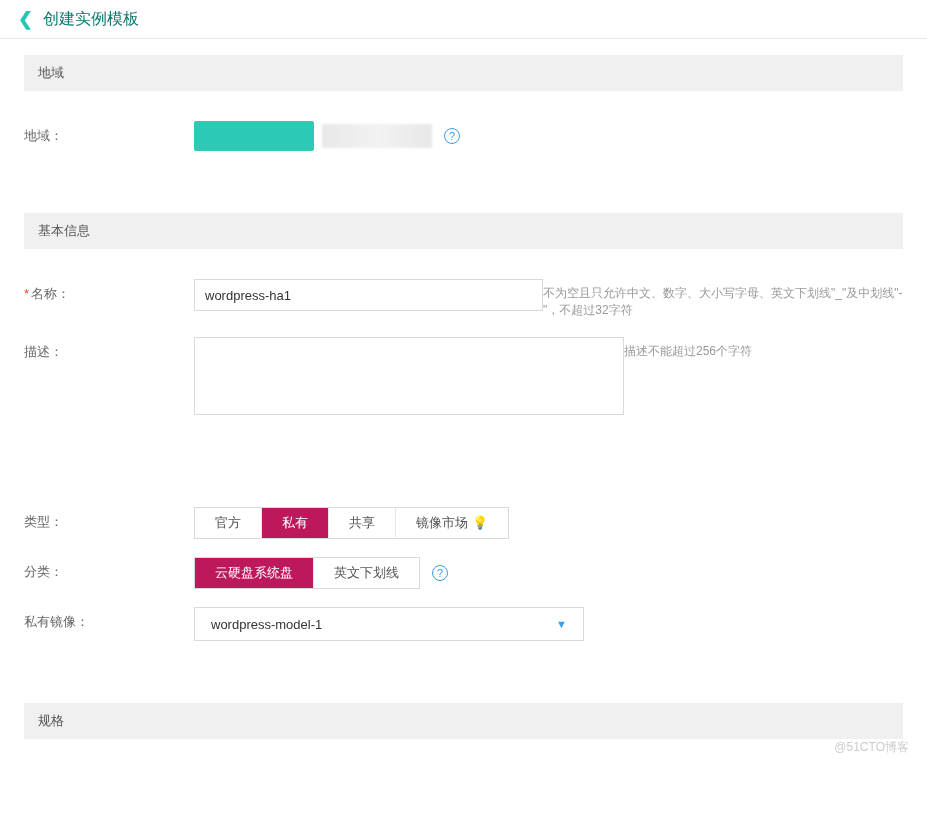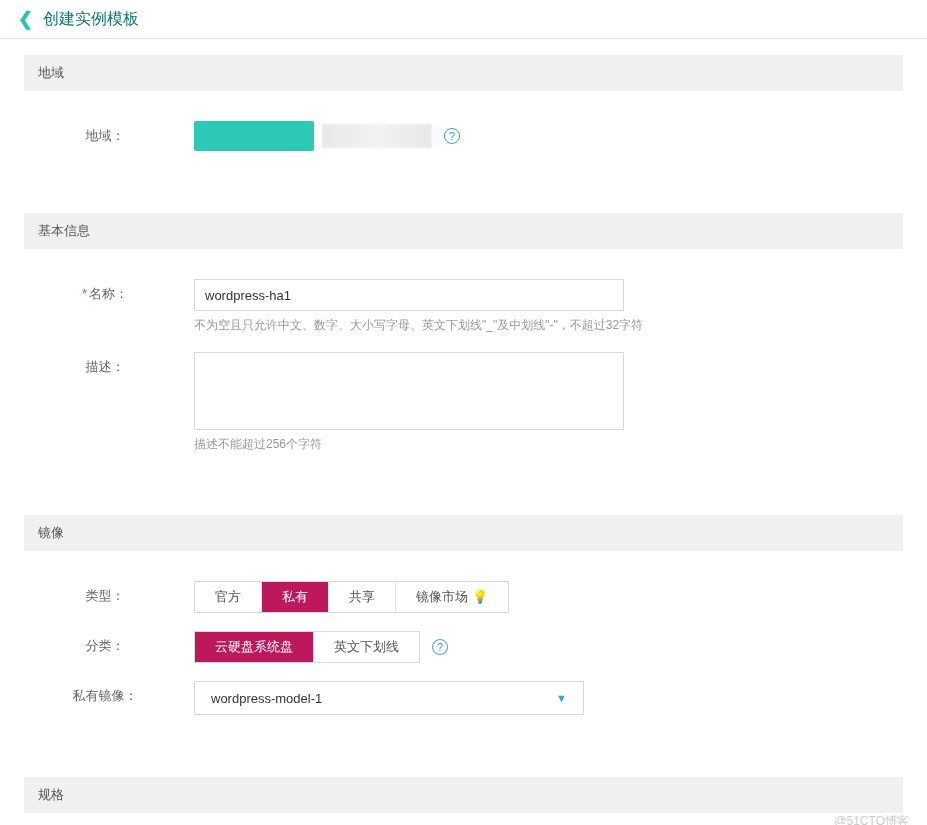--- a/index.html
+++ b/index.html
@@ -48,33 +48,33 @@
     .section-body {
       padding: 30px 0 10px 0;
     }
     .form-row {
       display: flex;
       align-items: flex-start;
       margin-bottom: 18px;
     }
     .form-label {
       width: 170px;
-      text-align: center;
+      text-align: left;
       padding-right: 8px;
       color: #666;
       font-size: 13px;
       line-height: 30px;
     }
     .form-label .required {
       color: #e74c3c;
       margin-right: 2px;
     }
     .form-control {
       display: flex;
-      flex-direction: column;
+      flex-direction: row;
       flex: 1;
     }
     .form-control-inline {
       display: flex;
       align-items: center;
       gap: 6px;
     }
     .text-input {
       width: 430px;
       height: 32px;
@@ -221,21 +221,20 @@
         <div class="form-label">描述：</div>
         <div class="form-control">
           <textarea class="textarea-input" style=""></textarea>
           <div class="hint-text">描述不能超过256个字符</div>
         </div>
       </div>
     </div>
   </div>
 
   <div class="section">
-    <div class="section-header">镜像</div>
     <div class="section-body">
       <div class="form-row">
         <div class="form-label">类型：</div>
         <div class="form-control-inline">
           <div class="tab-group">
             <div class="tab-item">官方</div>
             <div class="tab-item active">私有</div>
             <div class="tab-item">共享</div>
             <div class="tab-item">
                 <span>镜像市场</span>

